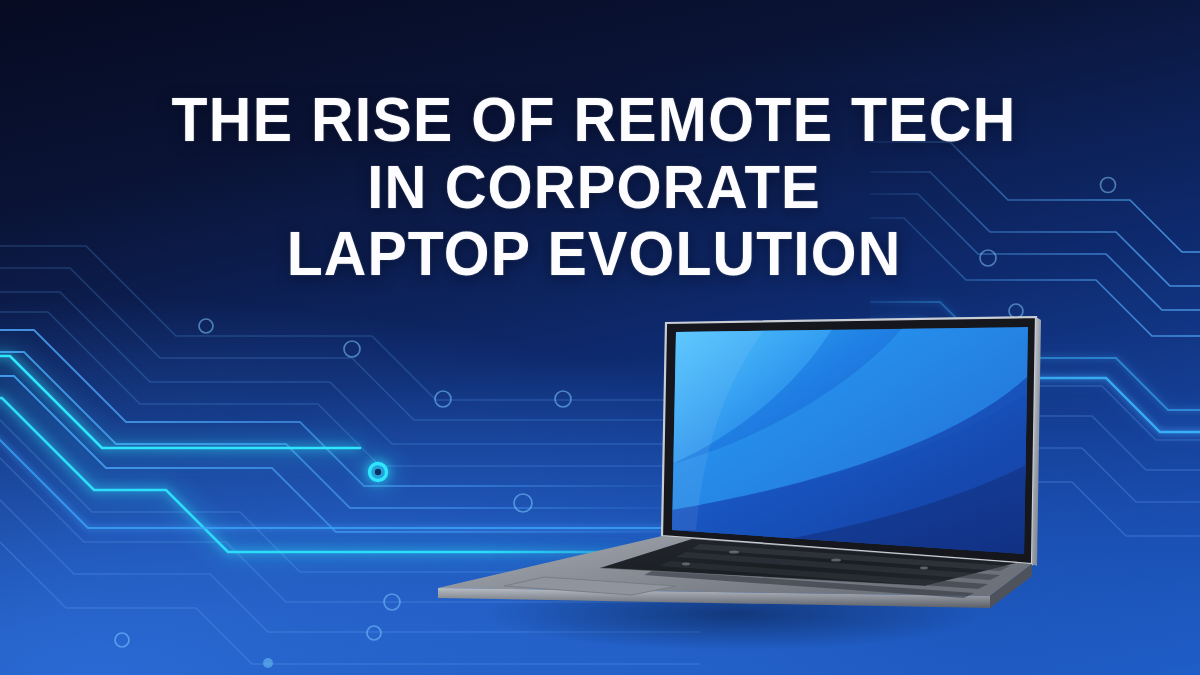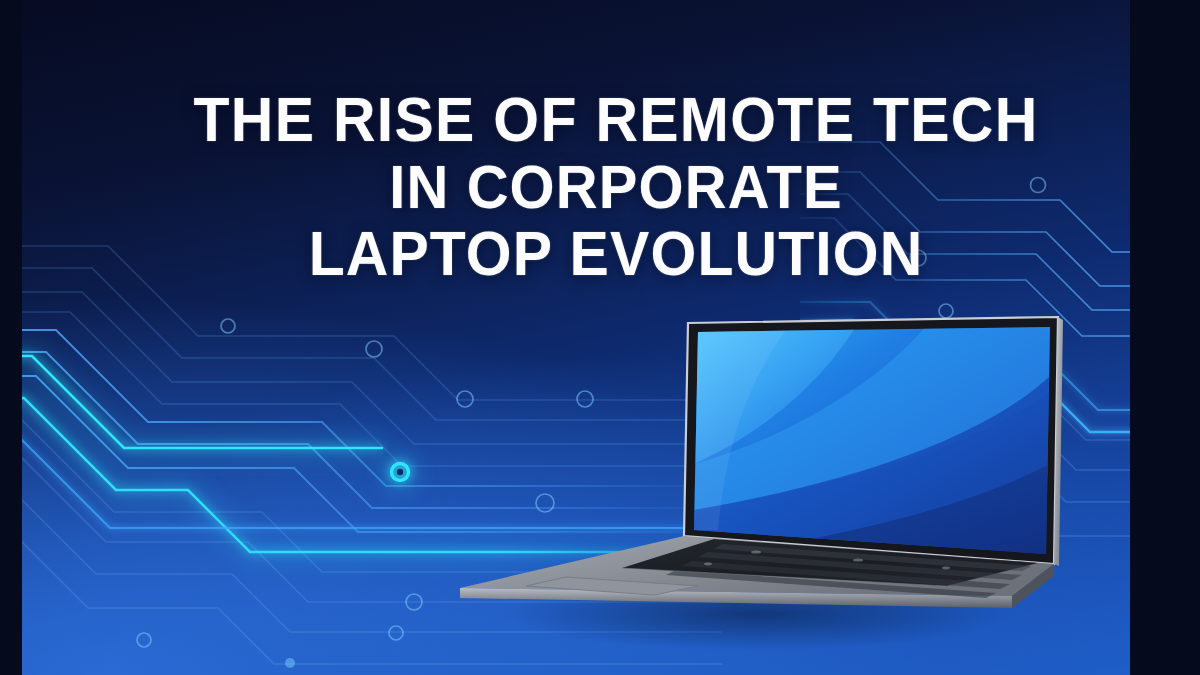--- a/index.html
+++ b/index.html
@@ -1,27 +1,26 @@
 <!DOCTYPE html>
 <html><head>
 <meta charset="utf-8">
 <style>
   * { margin:0; padding:0; box-sizing:border-box; }
   html,body { width:1200px; height:675px; overflow:hidden; background:#050a1c; }
   body { font-family:"Liberation Sans", sans-serif; }
 
   #stage {
     position:relative;
-    width:1108px; height:675px;
+    width:1200px; height:675px;
     overflow:hidden;
     background:
       radial-gradient(120% 90% at 8% 100%, #2a6ad4 0%, rgba(42,106,212,0) 62%),
       radial-gradient(100% 80% at 55% 105%, #1f5cc4 0%, rgba(31,92,196,0) 65%),
       linear-gradient(168deg, #060b22 0%, #0a1335 22%, #0e2a6e 52%, #1747a5 78%, #1f5ec9 100%);
-    margin-left: 22px;
   }
 
   
   #circuitLeft, #circuitRight {
     position:absolute; top:0; height:675px;
     pointer-events:none;
   }
   #circuitLeft { left:0; width:700px; }
   #circuitRight { right:0; width:330px; }
 

